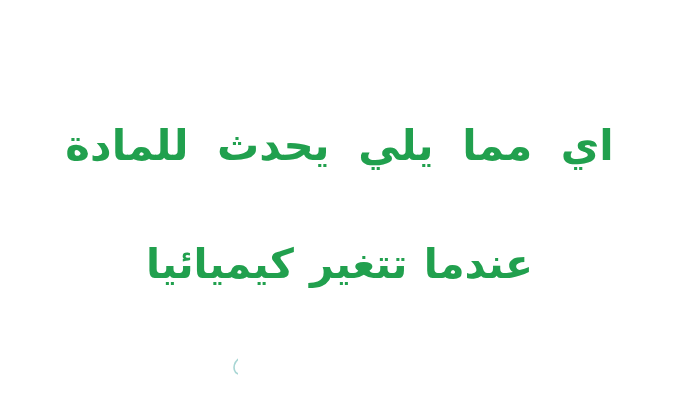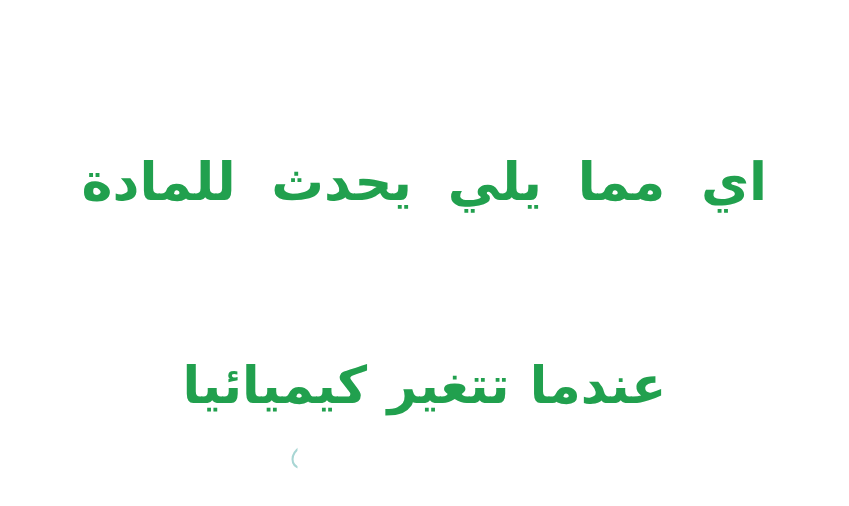--- a/index.html
+++ b/index.html
@@ -53,21 +53,20 @@
     font-size: 42px;
     word-spacing: 14px;
     letter-spacing: 0px;
   }
 
   .q-line-2 {
     top: 244px;
     font-size: 41px;
     word-spacing: 2px;
     letter-spacing: 0px;
-    margin-top: 44px;
   }
 
   
   .watermark {
     position: absolute;
     left: 8px;
     top: 312px;
     width: 230px;
     height: 84px;
     pointer-events: none;

